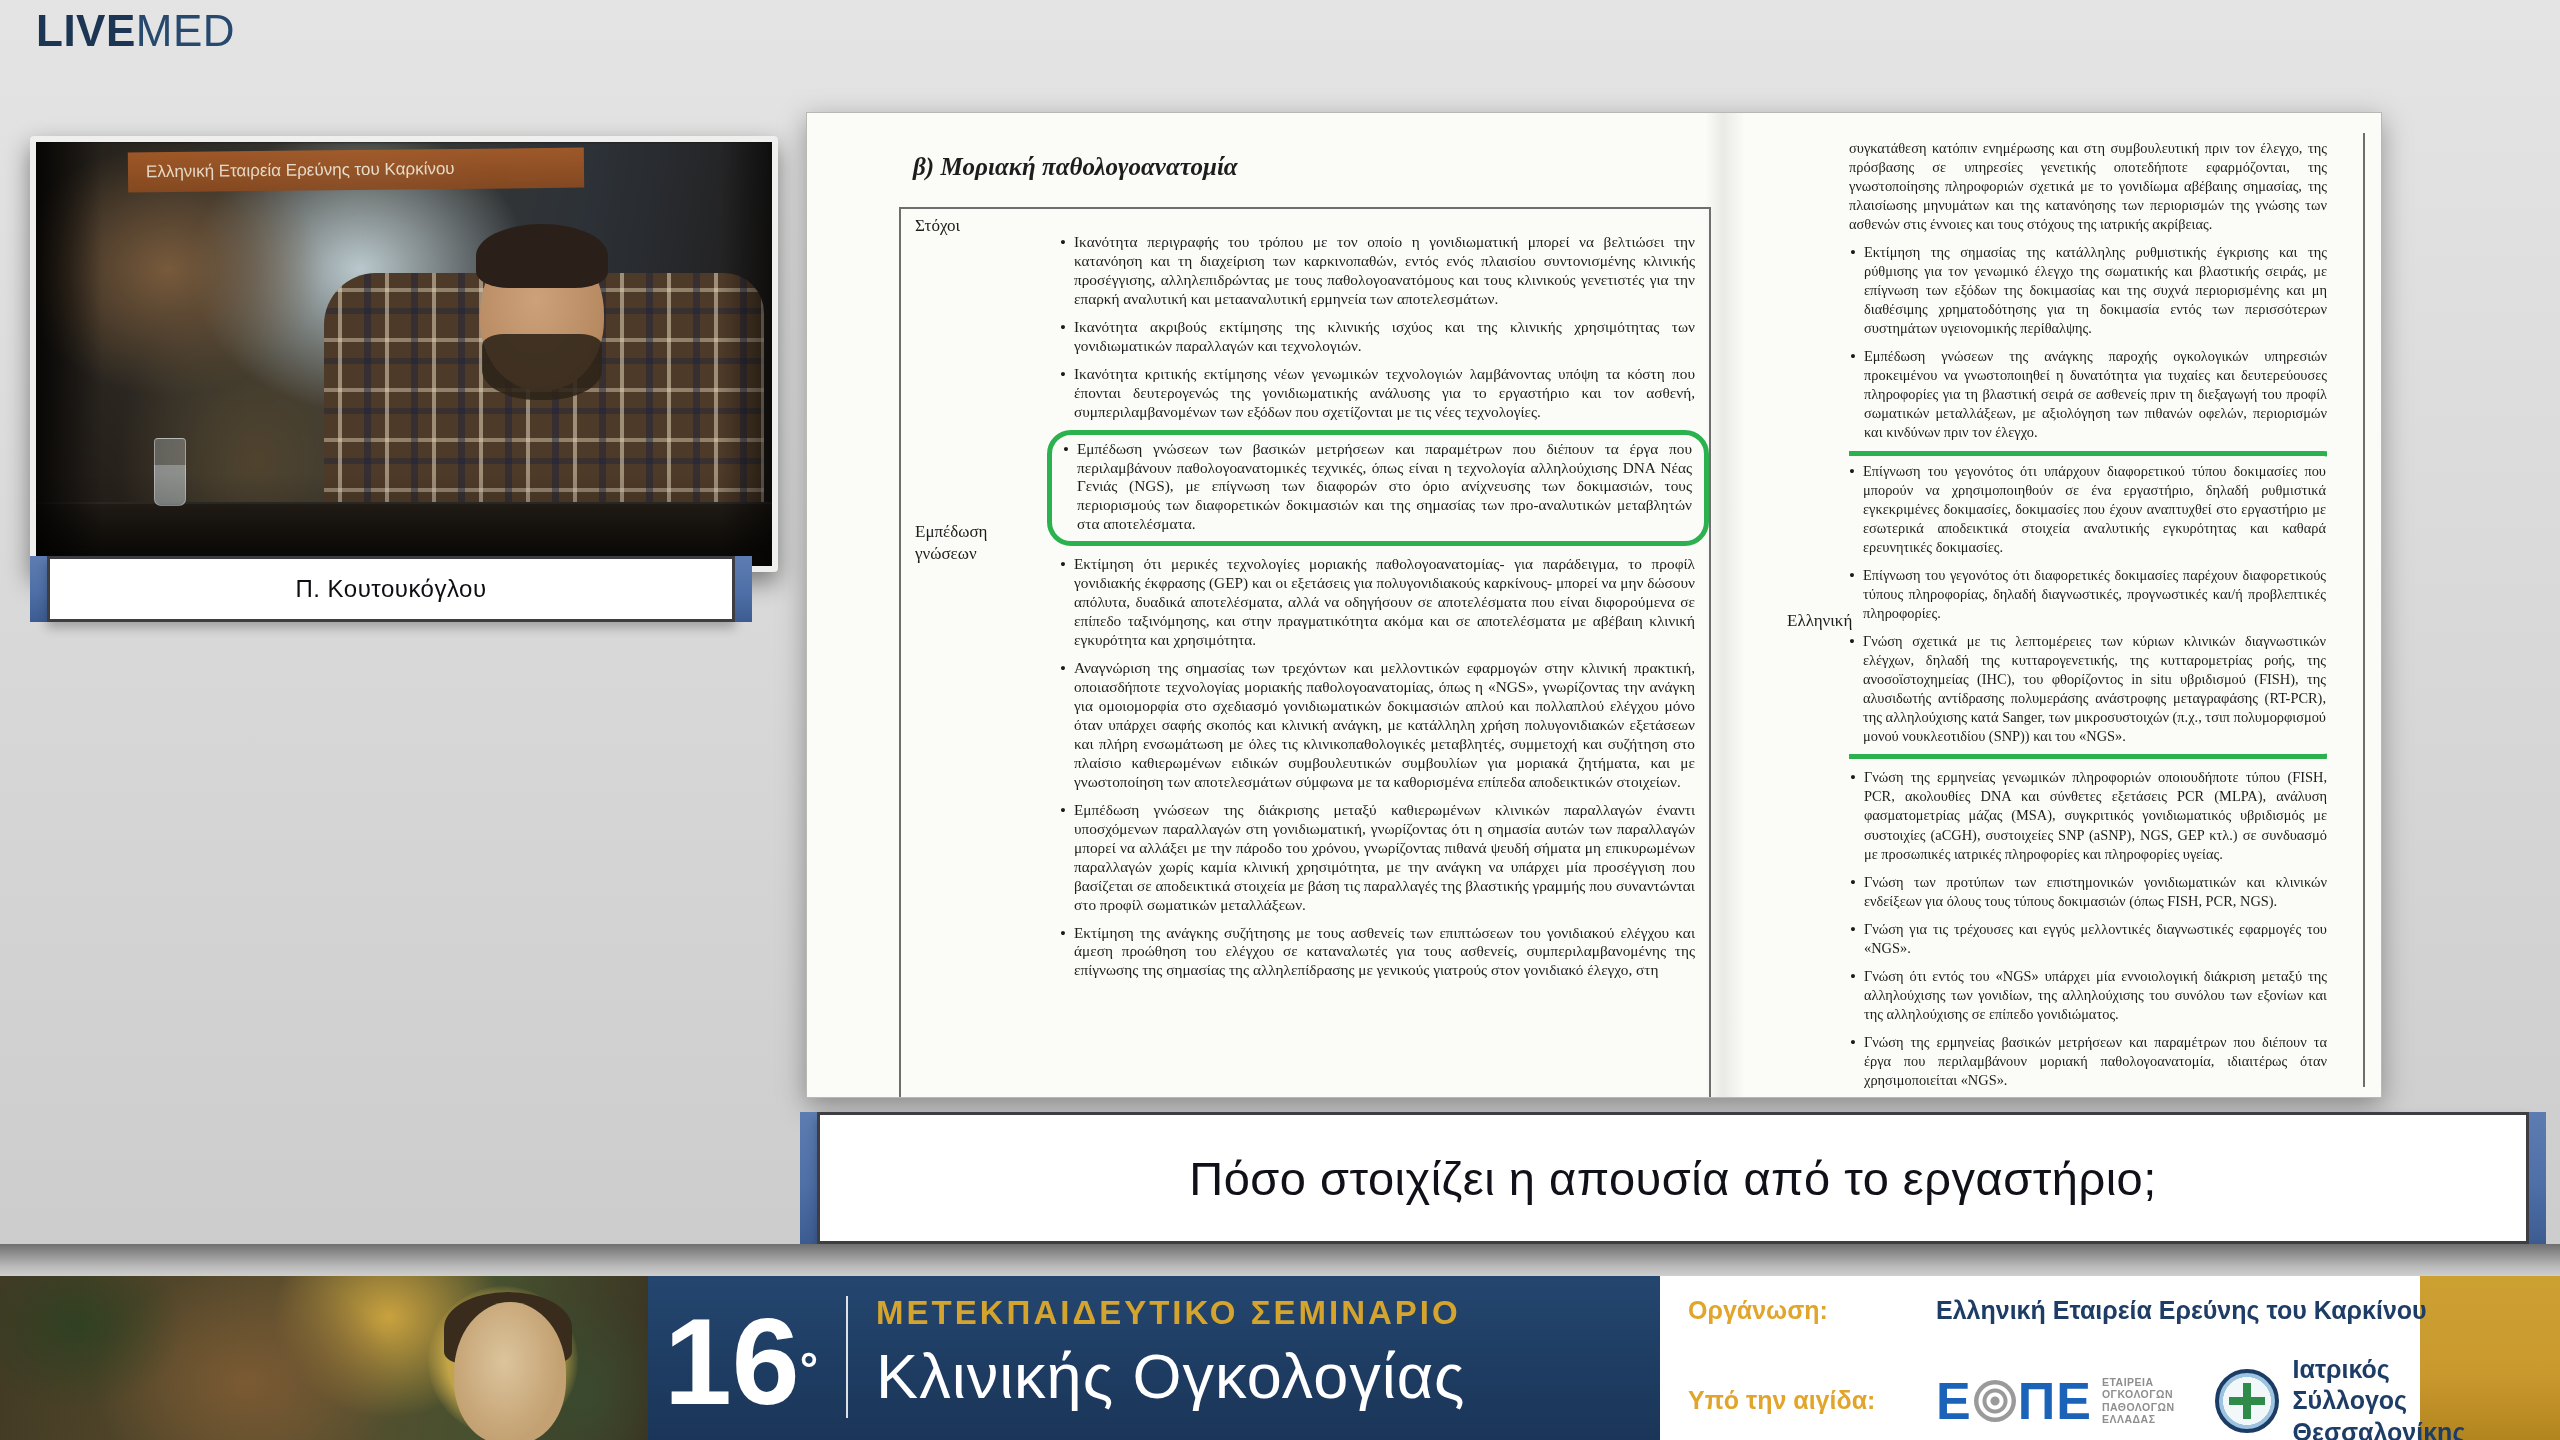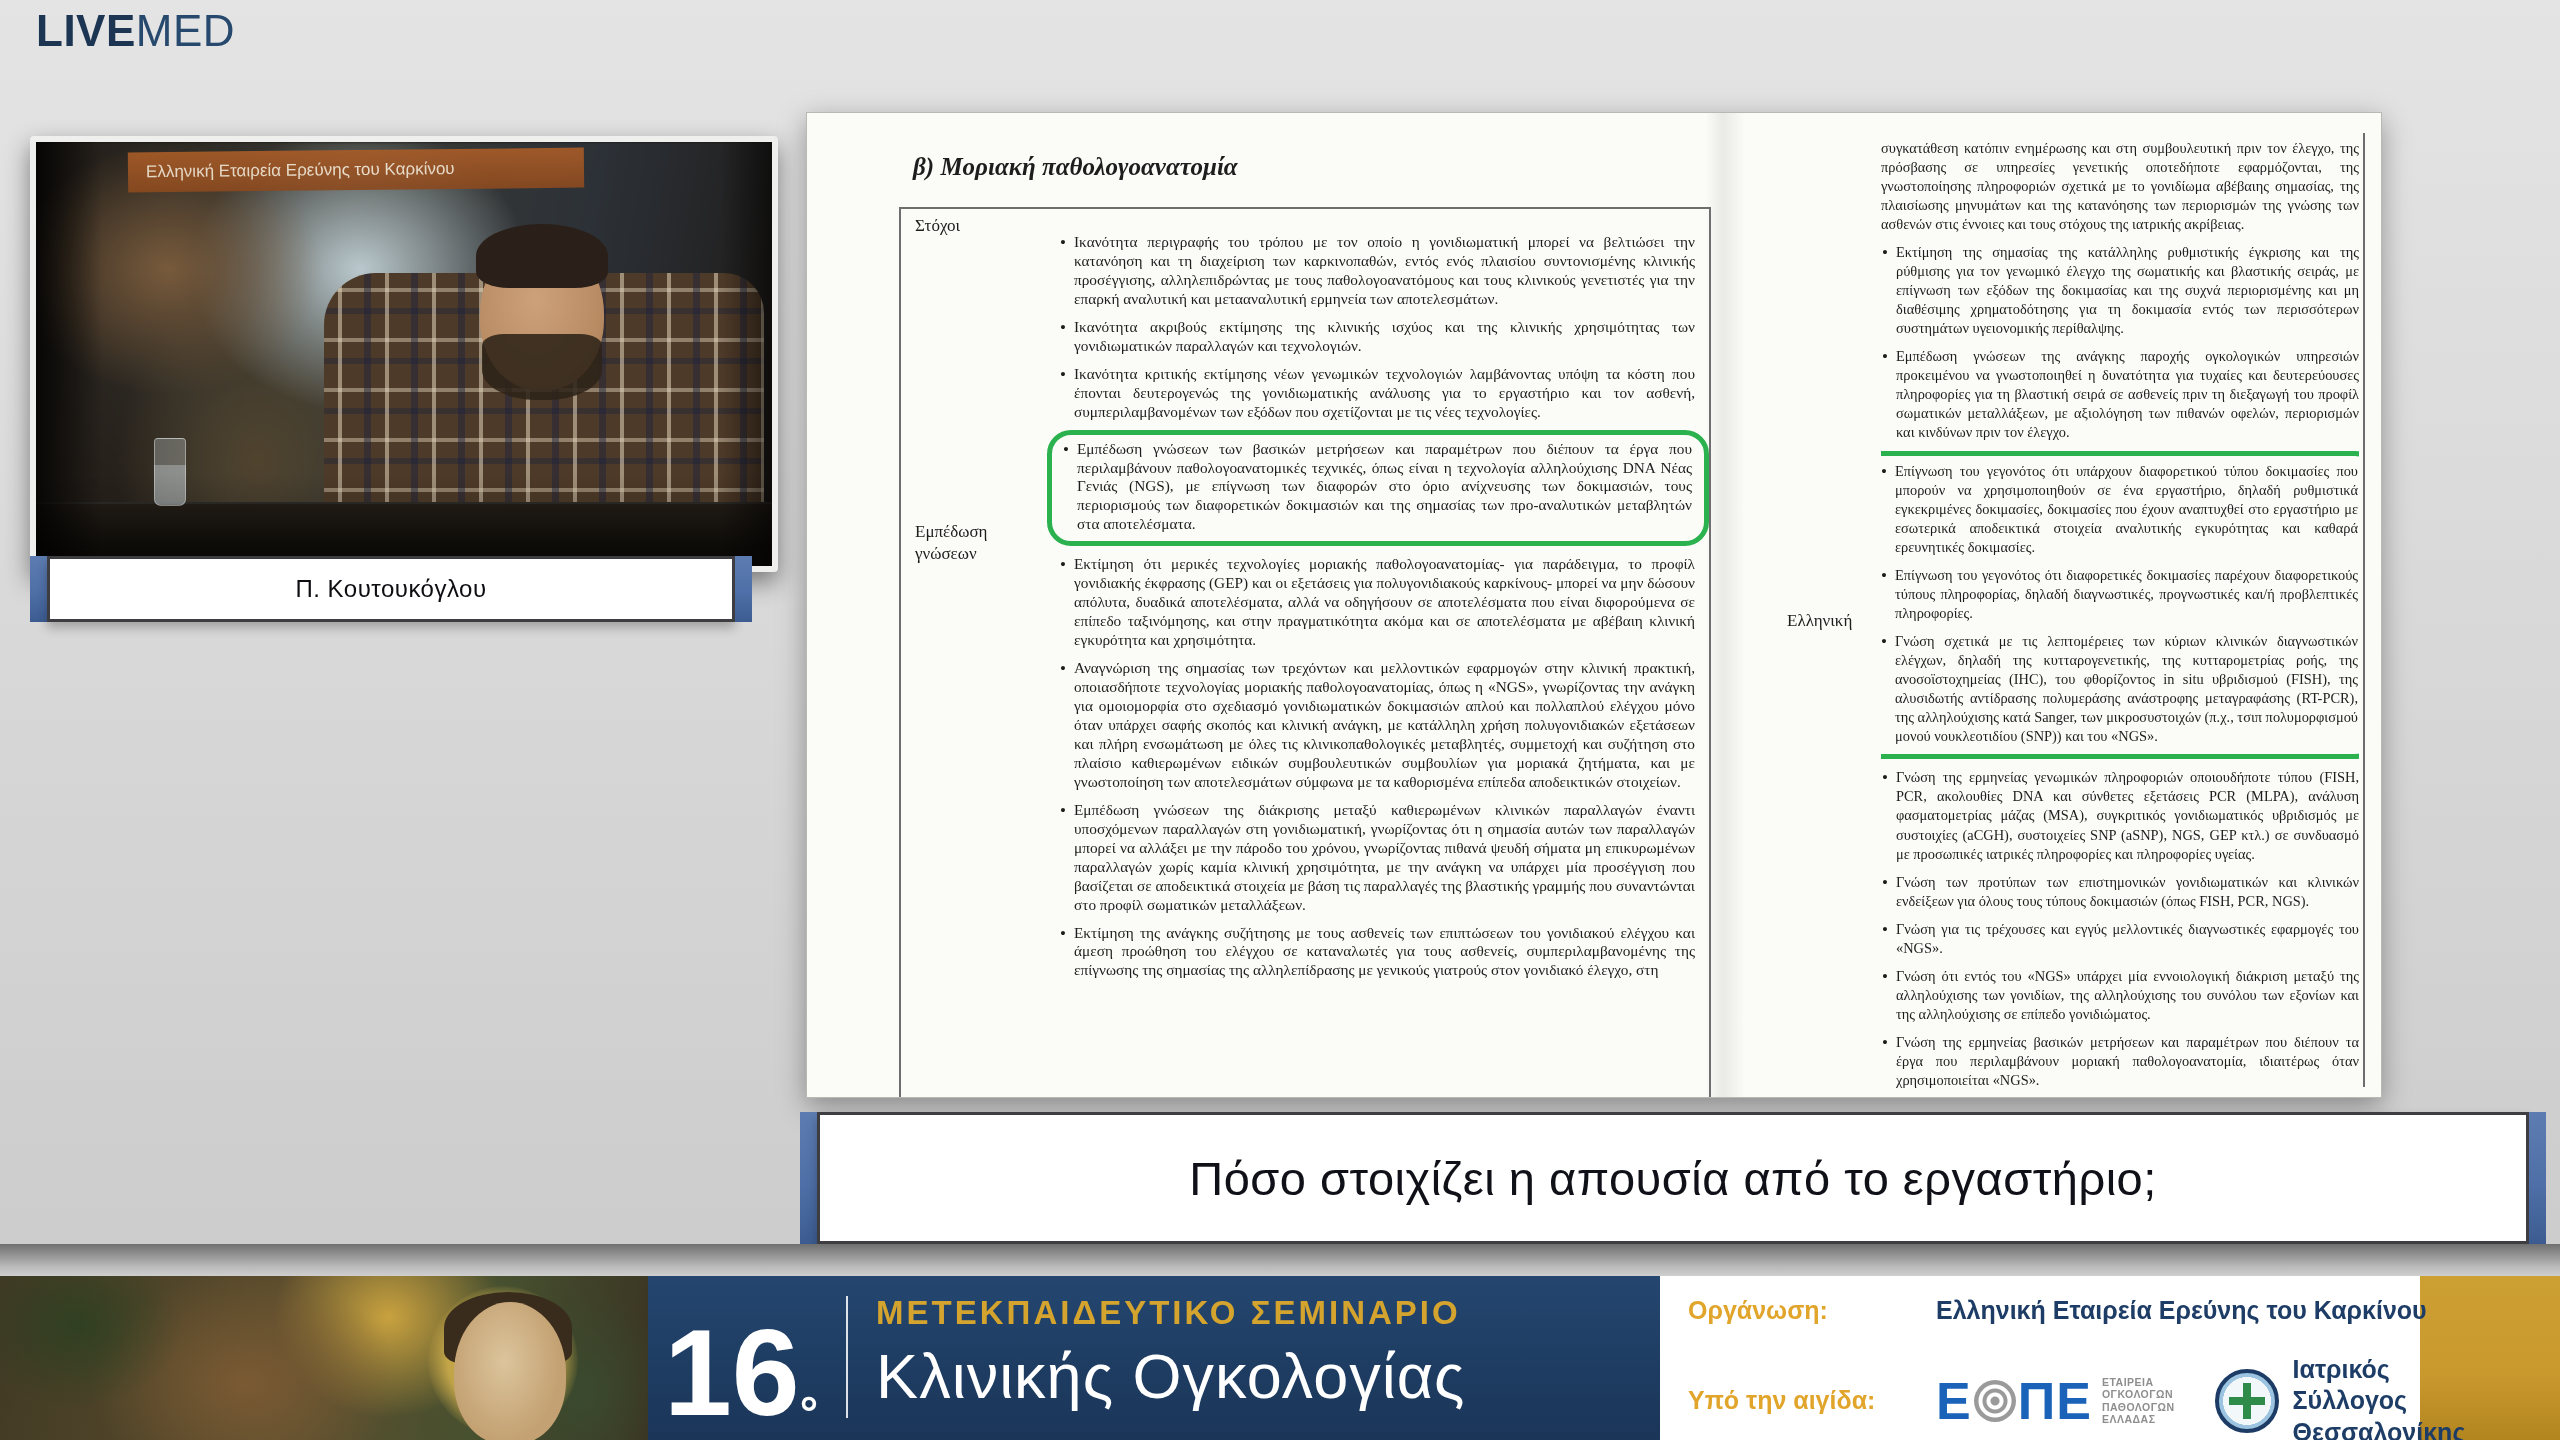--- a/index.html
+++ b/index.html
@@ -78,21 +78,21 @@
   .lab2{top:312px;}
   .ltext{position:absolute;left:156px;top:12px;width:636px;padding:12px 10px 0 2px;
     font-size:15.3px;line-height:1.24;text-align:justify;}
   .bullet{position:relative;padding-left:15px;margin-top:9px;}
   .bullet:first-child{margin-top:0;}
   .bullet::before{content:"\2022";position:absolute;left:1px;top:-1px;font-size:17px;}
   .gbox{border:5px solid var(--highlight-green,#2bb24f);border-radius:24px;
     padding:5px 12px 7px 10px;margin:8px -14px 8px -12px;}
   .gbox .bullet{margin-top:9px;}
   .gbox .bullet:first-child{margin-top:0;}
-  .rpage{position:absolute;left:1074px;top:16px;width:478px;height:966px;
+  .rpage{position:absolute;left:1042px;top:16px;width:478px;height:966px;
     font-size:14.4px;line-height:1.32;text-align:justify;overflow:hidden;padding-top:10px;}
   .rpage .cont{margin:0 0 9px 0;}
   .rpage .gbox{margin:9px -20px 9px -34px;padding:6px 16px 8px 28px;}
   .rrule{position:absolute;left:1556px;top:20px;bottom:10px;width:2px;background:var(--doc-border,#6e6e6e);}
   .klabel{position:absolute;left:980px;top:498px;font-size:17px;}
 
   
   .strip{position:absolute;left:0;top:1244px;width:2560px;height:32px;
     background:linear-gradient(180deg,#6f6f6f,#b9b9b9 70%,#cfcfcf);}
   .footer{position:absolute;left:0;top:1276px;width:2560px;height:164px;display:flex;
@@ -103,21 +103,21 @@
       radial-gradient(220px 160px at 38% 65%,#7a5a33 0%,rgba(122,90,51,0) 70%),
       radial-gradient(160px 140px at 60% 25%,#c9a23f 0%,rgba(201,162,63,0) 72%),
       radial-gradient(120px 150px at 90% 70%,#3a4a2e 0%,rgba(58,74,46,0) 70%),
       linear-gradient(100deg,#413a24 0%,#5d4e2e 45%,#46502f 75%,#3a3322 100%);}
   .halo{position:absolute;left:66%;top:6%;width:150px;height:150px;border-radius:50%;
     background:radial-gradient(circle,#d8b54d 0 52%,rgba(216,181,77,0) 72%);opacity:.8;}
   .aface{position:absolute;left:70%;top:16%;width:112px;height:142px;border-radius:50% 50% 44% 44%;
     background:radial-gradient(70px 100px at 45% 42%,#dcc49c 0%,#c3a172 80%);}
   .ahair{position:absolute;left:68.5%;top:10%;width:128px;height:72px;border-radius:60% 60% 20% 20%;
     background:#3a2c1c;}
-  .num{flex:none;display:flex;align-items:flex-end;padding:8px 10px 0 16px;color:#fff;}
+  .num{flex:none;display:flex;align-items:center;padding:8px 10px 0 16px;color:#fff;}
   .num .n{font-size:122px;font-weight:700;line-height:1.1;}
   .num .d{font-size:46px;font-weight:700;margin-top:14px;}
   .vdiv{flex:none;width:2px;height:122px;margin:20px 28px 0 18px;background:rgba(255,255,255,.85);}
   .titles{flex:1;padding-top:18px;min-width:0;}
   .t-small{color:var(--gold-text,#d4a42e);font-size:33px;font-weight:700;letter-spacing:3px;white-space:nowrap;}
   .t-large{color:#fff;font-size:63px;font-weight:400;letter-spacing:1px;margin-top:8px;white-space:nowrap;}
   .fwhite{flex:none;width:760px;background:#fff;position:relative;}
   .frow{position:absolute;left:28px;display:flex;align-items:center;}
   .frow1{top:20px;}
   .frow2{top:78px;}

